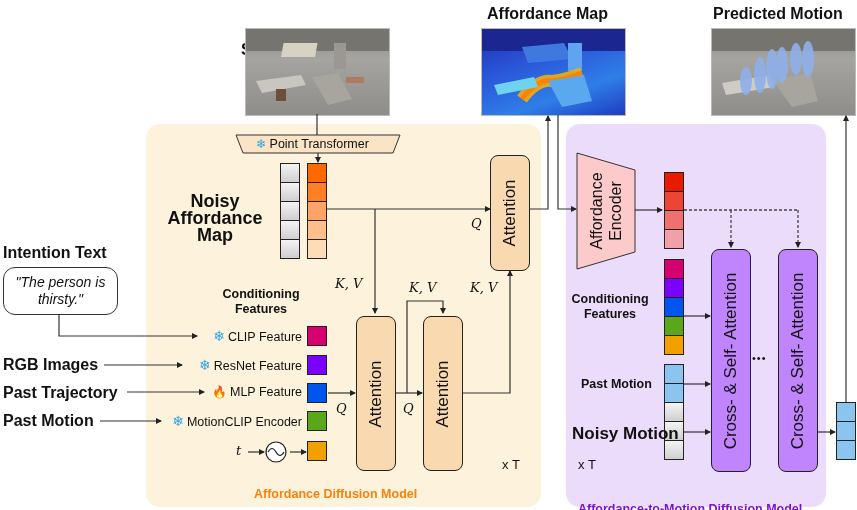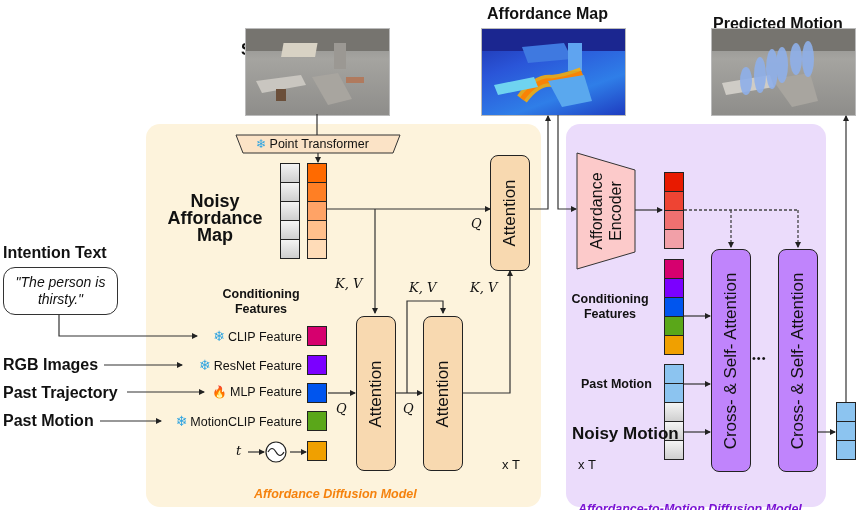--- a/index.html
+++ b/index.html
@@ -2,21 +2,21 @@
 <html><head>
 <meta charset="utf-8">
 <style>
   html,body{margin:0;padding:0;background:#ffffff;}
   body{width:857px;height:510px;position:relative;overflow:hidden;font-family:"Liberation Sans",sans-serif;color:#111;}
   .abs{position:absolute;}
   .title-lg{font-weight:bold;font-size:16px;white-space:nowrap;}
   .panel{position:absolute;border-radius:14px;}
   #panel-left{left:146px;top:124px;width:395px;height:383px;background:#fdf3dc;}
   #panel-right{left:566px;top:124px;width:260px;height:383px;background:#ebdcfb;}
-  .panel-caption{position:absolute;font-weight:bold;font-style:italic;font-size:12.5px;white-space:nowrap;}
+  .panel-caption{position:absolute;font-weight:bold;font-size:12.5px;white-space:nowrap;}
   .scene-img{position:absolute;border:1px solid #bbb;overflow:hidden;}
   .lbl-b{position:absolute;font-size:12px;font-weight:bold;text-align:center;line-height:15px;white-space:nowrap;}
   .big-input{position:absolute;font-size:16px;font-weight:bold;white-space:nowrap;}
   .math{font-family:"DejaVu Serif","Liberation Serif",serif;font-style:italic;font-size:13px;position:absolute;white-space:nowrap;}
   .attn{position:absolute;background:#f8d9b0;border:1.5px solid #222;border-radius:8px;display:flex;align-items:center;justify-content:center;}
   .attn span{transform:rotate(-90deg);font-size:17px;white-space:nowrap;}
   .csattn{position:absolute;background:#c084fc;border:1.5px solid #222;border-radius:8px;display:flex;align-items:center;justify-content:center;}
   .csattn span{transform:rotate(-90deg);font-size:17px;white-space:nowrap;}
   .cell{position:absolute;border:1.3px solid #222;box-sizing:border-box;}
   .cell-gray{background:linear-gradient(#f4f4f4,#cfcfcf);}
@@ -26,21 +26,21 @@
   svg.wires{position:absolute;left:0;top:0;}
 </style>
 </head>
 <body>
 
 <div class="panel" id="panel-left"></div>
 <div class="panel" id="panel-right"></div>
 
 <div class="abs title-lg" style="left:241px;top:5px;margin-top:36px;">Scene Point Cloud</div>
 <div class="abs title-lg" style="left:487px;top:5px;">Affordance Map</div>
-<div class="abs title-lg" style="left:713px;top:15px;">Predicted Motion</div>
+<div class="abs title-lg" style="left:713px;top:5px;">Predicted Motion</div>
 
 <div class="scene-img" style="left:245px;top:28px;width:143px;height:86px;background:linear-gradient(180deg,#8a8a88 0%,#a5a4a0 35%,#8e8d8a 100%);">
   <svg width="143" height="86">
     <rect x="0" y="0" width="143" height="22" fill="#76746f"></rect>
     <rect x="40" y="14" width="34" height="14" fill="#d8d2c4" transform="skewX(-10)"></rect>
     <rect x="88" y="14" width="12" height="26" fill="#9b9893"></rect>
     <polygon points="10,52 55,46 60,56 16,64" fill="#c9c6c0"></polygon>
     <polygon points="66,48 92,44 106,70 82,76" fill="#a8a59f"></polygon>
     <rect x="30" y="60" width="10" height="12" fill="#6b4f3a"></rect>
     <rect x="100" y="48" width="18" height="6" fill="#b07a5e"></rect>
@@ -179,21 +179,21 @@
 </div>
 
 <div id="feat-rows">
     <div class="feat-sq" style="left: 307px; top: 326px; background: rgb(214, 0, 110);"></div>
     <div class="feat-lbl" style="right: 555px; top: 328px;"><span style="margin-right: 3px; color: rgb(46, 163, 224); font-size: 14px;">❄</span><span>CLIP Feature</span></div>
     <div class="feat-sq" style="left: 307px; top: 355px; background: rgb(123, 0, 255);"></div>
     <div class="feat-lbl" style="right: 555px; top: 357px;"><span style="margin-right: 3px; color: rgb(46, 163, 224); font-size: 14px;">❄</span><span>ResNet Feature</span></div>
     <div class="feat-sq" style="left: 307px; top: 383px; background: rgb(0, 85, 238);"></div>
     <div class="feat-lbl" style="right: 555px; top: 385px;"><span style="margin-right: 3px; color: rgb(232, 38, 26); font-size: 12px;">🔥</span><span>MLP Feature</span></div>
     <div class="feat-sq" style="left: 307px; top: 411px; background: rgb(90, 167, 25);"></div>
-    <div class="feat-lbl" style="right: 555px; top: 413px;"><span style="margin-right: 3px; color: rgb(46, 163, 224); font-size: 14px;">❄</span><span>MotionCLIP Feature</span></div>
+    <div class="feat-lbl" style="right: 555px; top: 413px;"><span style="margin-right: 3px; color: rgb(46, 163, 224); font-size: 14px;">❄</span><span>MotionCLIP Encoder</span></div>
     <div class="feat-sq" style="left: 307px; top: 441px; background: rgb(240, 160, 0);"></div>
   </div>
 <div class="math" style="left:236px;top:443px;">t</div>
 <svg class="abs" style="left:264px;top:441px;" width="24" height="22">
   <circle cx="12" cy="11" r="10" fill="#fff" stroke="#222" stroke-width="1.2"></circle>
   <path d="M4,11 Q8,4 12,11 T20,11" fill="none" stroke="#222" stroke-width="1.2"></path>
 </svg>
 
 <div class="big-input" style="left:3px;top:244px;">Intention Text</div>
 <div class="abs" style="left:3px;top:267px;width:113px;height:46px;border:1.2px solid #333;border-radius:12px;background:#fff;display:flex;align-items:center;justify-content:center;text-align:center;font-style:italic;font-size:14px;line-height:17px;">

